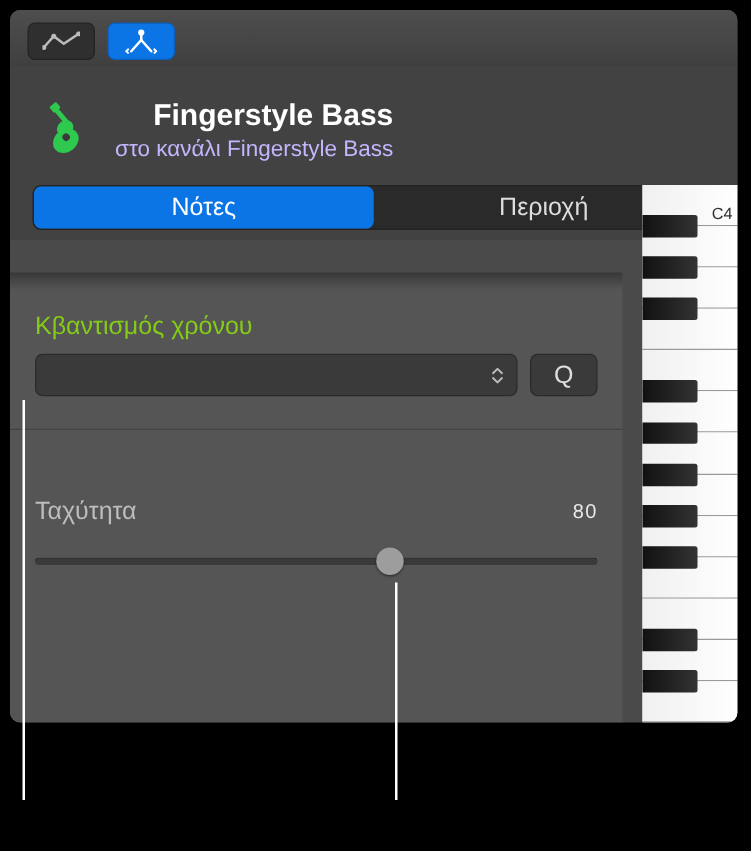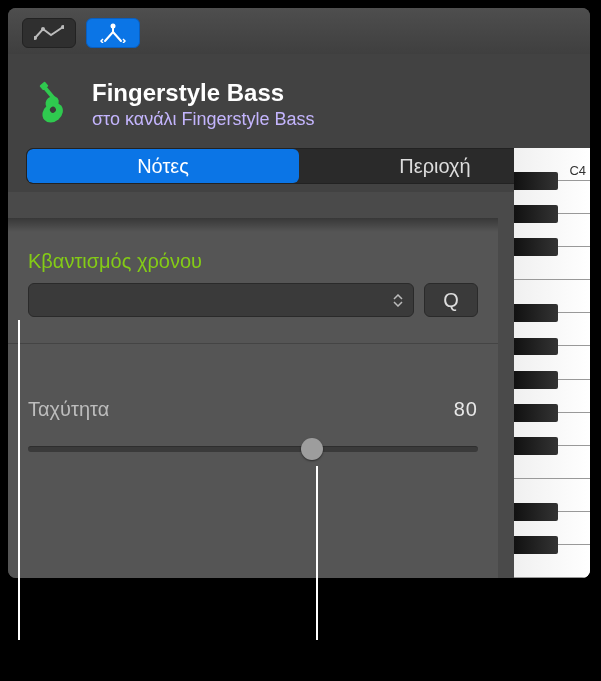--- a/index.html
+++ b/index.html
@@ -31,20 +31,21 @@
     border: 1px solid #222;
   }
   .tool-btn.active { background: #0b75e6; border-color: #0a5fc0; }
   
   .header {
     display: flex;
     align-items: center;
     gap: 14px;
     padding: 24px 18px 14px 18px;
     background: #424242;
+    text-align: right;
   }
   .track-icon {
     width: 52px; height: 52px;
     display:flex; align-items:center; justify-content:center;
   }
   .title-block { display:flex; flex-direction:column; gap:2px; }
   .track-title { color:#fff; font-size:24px; font-weight:600; }
   .track-sub { color:#c4b5fd; font-size:18px; }
   
   .seg-wrap { padding: 4px 18px 8px 18px; background:#424242; }
@@ -111,21 +112,21 @@
     color:#ddd;
     font-size:20px;
     font-weight:500;
   }
   
   .divider { height:1px; background:#444; margin: 16px 0 0 0; }
   
   .vel-group { padding: 18px 20px 20px 20px; }
   .vel-head { display:flex; justify-content:space-between; align-items:center; margin-bottom:18px;margin-top:36px; }
   .vel-label { color:#bdbdbd; font-size:20px; }
-  .vel-val { color:#e8e8e8; font-size:20px; letter-spacing:1px; }
+  .vel-val { color:#e8e8e8; font-size:16px; letter-spacing:1px; }
   .slider {
     position:relative;
     height:20px;
   }
   .slider-track {
     position:absolute; left:0; right:0; top:50%;
     height:6px; transform:translateY(-50%);
     background:#3a3a3a; border-radius:3px;
     border-top:1px solid #2e2e2e;
   }

